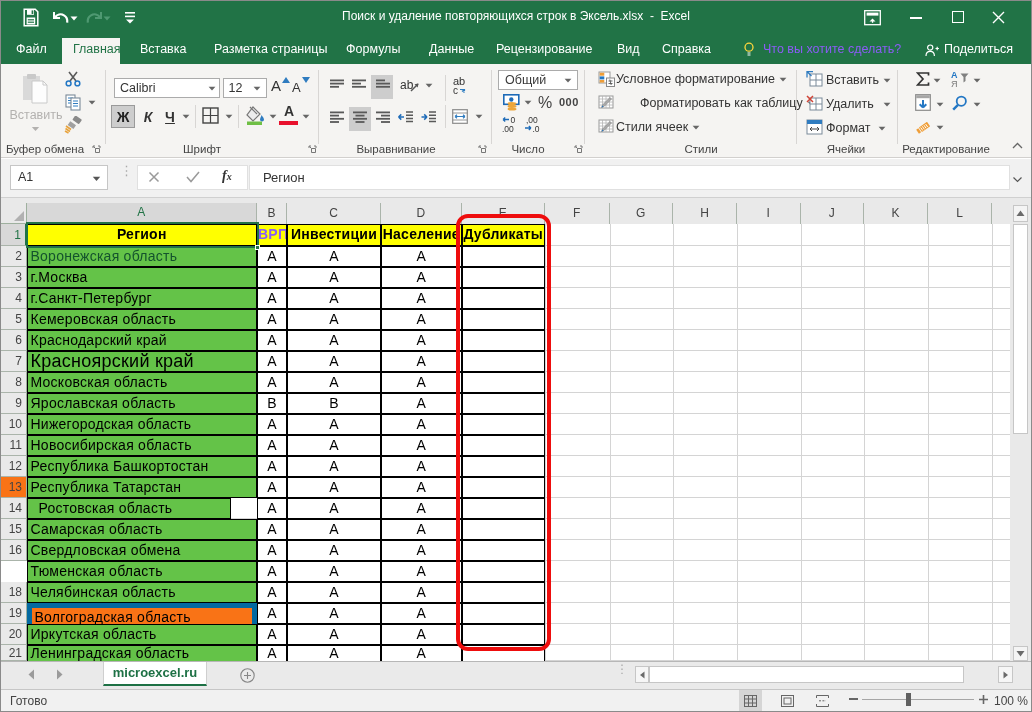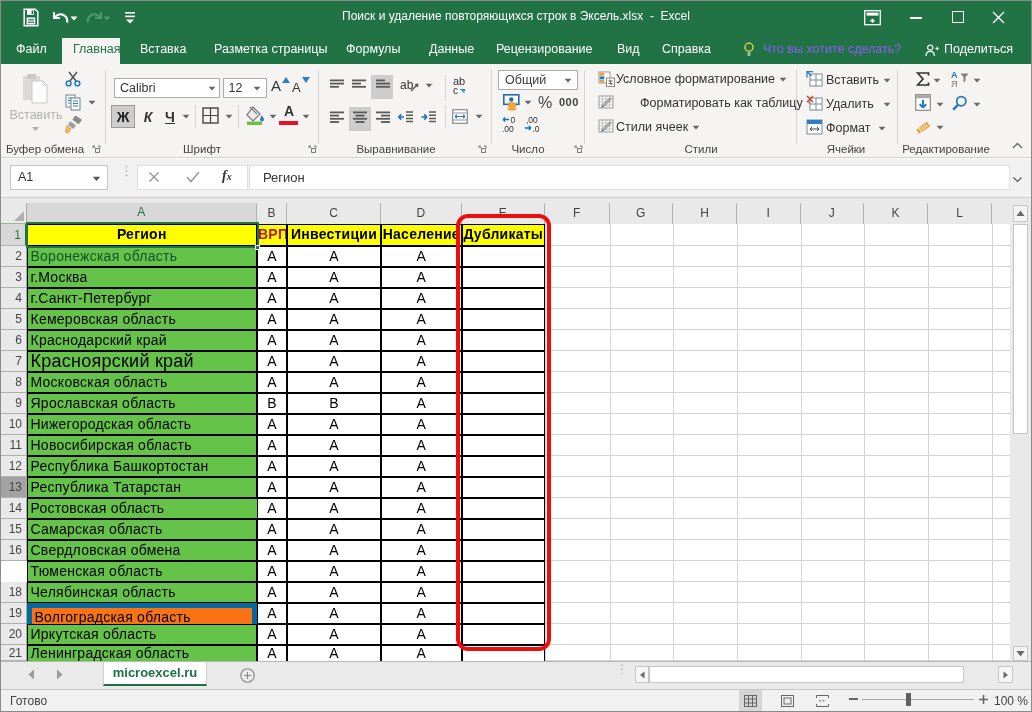--- a/index.html
+++ b/index.html
@@ -411,21 +411,21 @@
 <div class="ab" style="left:0;top:266.5px;width:26.5px;height:21px;background:#E9E9E9;border-right:1px solid #9eb09e;border-bottom:1px solid #aab4aa;font-size:12px;color:#444;text-align:right;padding:3.5px 3.5px 0 0;">3</div>
 <div class="ab" style="left:0;top:287.5px;width:26.5px;height:21px;background:#E9E9E9;border-right:1px solid #9eb09e;border-bottom:1px solid #aab4aa;font-size:12px;color:#444;text-align:right;padding:3.5px 3.5px 0 0;">4</div>
 <div class="ab" style="left:0;top:308.5px;width:26.5px;height:21px;background:#E9E9E9;border-right:1px solid #9eb09e;border-bottom:1px solid #aab4aa;font-size:12px;color:#444;text-align:right;padding:3.5px 3.5px 0 0;">5</div>
 <div class="ab" style="left:0;top:329.5px;width:26.5px;height:21px;background:#E9E9E9;border-right:1px solid #9eb09e;border-bottom:1px solid #aab4aa;font-size:12px;color:#444;text-align:right;padding:3.5px 3.5px 0 0;">6</div>
 <div class="ab" style="left:0;top:350.5px;width:26.5px;height:21px;background:#E9E9E9;border-right:1px solid #9eb09e;border-bottom:1px solid #aab4aa;font-size:12px;color:#444;text-align:right;padding:3.5px 3.5px 0 0;">7</div>
 <div class="ab" style="left:0;top:371.5px;width:26.5px;height:21px;background:#E9E9E9;border-right:1px solid #9eb09e;border-bottom:1px solid #aab4aa;font-size:12px;color:#444;text-align:right;padding:3.5px 3.5px 0 0;">8</div>
 <div class="ab" style="left:0;top:392.5px;width:26.5px;height:21px;background:#E9E9E9;border-right:1px solid #9eb09e;border-bottom:1px solid #aab4aa;font-size:12px;color:#444;text-align:right;padding:3.5px 3.5px 0 0;">9</div>
 <div class="ab" style="left:0;top:413.5px;width:26.5px;height:21px;background:#E9E9E9;border-right:1px solid #9eb09e;border-bottom:1px solid #aab4aa;font-size:12px;color:#444;text-align:right;padding:3.5px 3.5px 0 0;">10</div>
 <div class="ab" style="left:0;top:434.5px;width:26.5px;height:21px;background:#E9E9E9;border-right:1px solid #9eb09e;border-bottom:1px solid #aab4aa;font-size:12px;color:#444;text-align:right;padding:3.5px 3.5px 0 0;">11</div>
 <div class="ab" style="left:0;top:455.5px;width:26.5px;height:21px;background:#E9E9E9;border-right:1px solid #9eb09e;border-bottom:1px solid #aab4aa;font-size:12px;color:#444;text-align:right;padding:3.5px 3.5px 0 0;">12</div>
-<div class="ab" style="left:0;top:476.5px;width:26.5px;height:21px;background:#a3a3a3;border-right:1px solid #9eb09e;border-bottom:1px solid #aab4aa;font-size:12px;color:#444;text-align:right;padding:3.5px 3.5px 0 0;">13</div>
+<div class="ab" style="left:0;top:476.5px;width:26.5px;height:21px;background:#f97316;border-right:1px solid #9eb09e;border-bottom:1px solid #aab4aa;font-size:12px;color:#444;text-align:right;padding:3.5px 3.5px 0 0;">13</div>
 <div class="ab" style="left:0;top:497.5px;width:26.5px;height:21px;background:#E9E9E9;border-right:1px solid #9eb09e;border-bottom:1px solid #aab4aa;font-size:12px;color:#444;text-align:right;padding:3.5px 3.5px 0 0;">14</div>
 <div class="ab" style="left:0;top:518.5px;width:26.5px;height:21px;background:#E9E9E9;border-right:1px solid #9eb09e;border-bottom:1px solid #aab4aa;font-size:12px;color:#444;text-align:right;padding:3.5px 3.5px 0 0;">15</div>
 <div class="ab" style="left:0;top:539.5px;width:26.5px;height:21px;background:#E9E9E9;border-right:1px solid #9eb09e;border-bottom:1px solid #aab4aa;font-size:12px;color:#444;text-align:right;padding:3.5px 3.5px 0 0;">16</div>
 <div class="ab" style="left:0;top:560.5px;width:26.5px;height:21px;background:#E9E9E9;border-right:1px solid #9eb09e;border-bottom:1px solid #aab4aa;font-size:12px;color:#444;text-align:right;padding:3.5px 3.5px 0 0;margin-left:44px;">17</div>
 <div class="ab" style="left:0;top:581.5px;width:26.5px;height:21px;background:#E9E9E9;border-right:1px solid #9eb09e;border-bottom:1px solid #aab4aa;font-size:12px;color:#444;text-align:right;padding:3.5px 3.5px 0 0;">18</div>
 <div class="ab" style="left:0;top:602.5px;width:26.5px;height:21px;background:#E9E9E9;border-right:1px solid #9eb09e;border-bottom:1px solid #aab4aa;font-size:12px;color:#444;text-align:right;padding:3.5px 3.5px 0 0;">19</div>
 <div class="ab" style="left:0;top:623.5px;width:26.5px;height:21px;background:#E9E9E9;border-right:1px solid #9eb09e;border-bottom:1px solid #aab4aa;font-size:12px;color:#444;text-align:right;padding:3.5px 3.5px 0 0;">20</div>
 <div class="ab" style="left:0;top:644.5px;width:26.5px;height:16.5px;background:#E9E9E9;border-right:1px solid #9eb09e;border-bottom:1px solid #aab4aa;font-size:12px;color:#444;text-align:right;padding:1.25px 3.5px 0 0;">21</div>
 <div class="ab" style="left:257px;top:223.5px;width:1px;height:437.5px;background:#D4D4D4;"></div>
 <div class="ab" style="left:287px;top:223.5px;width:1px;height:437.5px;background:#D4D4D4;"></div>
@@ -454,21 +454,21 @@
 <div class="ab" style="left:26.5px;top:496.5px;width:983.5px;height:1px;background:#D4D4D4;"></div>
 <div class="ab" style="left:26.5px;top:517.5px;width:983.5px;height:1px;background:#D4D4D4;"></div>
 <div class="ab" style="left:26.5px;top:538.5px;width:983.5px;height:1px;background:#D4D4D4;"></div>
 <div class="ab" style="left:26.5px;top:559.5px;width:983.5px;height:1px;background:#D4D4D4;"></div>
 <div class="ab" style="left:26.5px;top:580.5px;width:983.5px;height:1px;background:#D4D4D4;"></div>
 <div class="ab" style="left:26.5px;top:601.5px;width:983.5px;height:1px;background:#D4D4D4;"></div>
 <div class="ab" style="left:26.5px;top:622.5px;width:983.5px;height:1px;background:#D4D4D4;"></div>
 <div class="ab" style="left:26.5px;top:643.5px;width:983.5px;height:1px;background:#D4D4D4;"></div>
 <div class="ab" style="left:26.5px;top:660.0px;width:983.5px;height:1px;background:#D4D4D4;"></div>
 <div class="ab" style="left:26.5px;top:223.5px;width:230.5px;height:22.0px;background:#FFFF00;border:1px solid #000;font-size:14px;color:#000;font-weight:bold;text-align:center;line-height:19.5px;letter-spacing:0.25px;white-space:nowrap;overflow:hidden;">Регион</div>
-<div class="ab" style="left:257px;top:223.5px;width:30px;height:22.0px;background:#FFFF00;border:1px solid #000;font-size:14px;color:#b91c1c;font-weight:bold;text-align:center;line-height:19.5px;letter-spacing:0.25px;white-space:nowrap;overflow:hidden;">ВРП</div>
+<div class="ab" style="left:257px;top:223.5px;width:30px;height:22.0px;background:#FFFF00;border:1px solid #000;font-size:14px;color:#8b5cf6;font-weight:bold;text-align:center;line-height:19.5px;letter-spacing:0.25px;white-space:nowrap;overflow:hidden;">ВРП</div>
 <div class="ab" style="left:287px;top:223.5px;width:94px;height:22.0px;background:#FFFF00;border:1px solid #000;font-size:14px;color:#000;font-weight:bold;text-align:center;line-height:19.5px;letter-spacing:0.25px;white-space:nowrap;overflow:hidden;">Инвестиции</div>
 <div class="ab" style="left:381px;top:223.5px;width:80.5px;height:22.0px;background:#FFFF00;border:1px solid #000;font-size:14px;color:#000;font-weight:bold;text-align:center;line-height:19.5px;letter-spacing:0.25px;white-space:nowrap;overflow:hidden;">Население</div>
 <div class="ab" style="left:461.5px;top:223.5px;width:83.5px;height:22.0px;background:#FFFF00;border:1px solid #000;font-size:14px;color:#000;font-weight:bold;text-align:center;line-height:19.5px;letter-spacing:0.25px;white-space:nowrap;overflow:hidden;">Дубликаты</div>
 <div class="ab" style="left:26.5px;top:245.5px;width:230.5px;height:21.0px;background:#64C348;border:1px solid #000;font-size:14px;color:#14532d;text-align:left;padding-left:3px;line-height:18.5px;letter-spacing:0.25px;white-space:nowrap;overflow:hidden;">Воронежская область</div>
 <div class="ab" style="left:257px;top:245.5px;width:30px;height:21.0px;background:#fff;border:1px solid #000;font-size:14px;color:#000;text-align:center;line-height:18.5px;letter-spacing:0.25px;white-space:nowrap;overflow:hidden;">А</div>
 <div class="ab" style="left:287px;top:245.5px;width:94px;height:21.0px;background:#fff;border:1px solid #000;font-size:14px;color:#000;text-align:center;line-height:18.5px;letter-spacing:0.25px;white-space:nowrap;overflow:hidden;">А</div>
 <div class="ab" style="left:381px;top:245.5px;width:80.5px;height:21.0px;background:#fff;border:1px solid #000;font-size:14px;color:#000;text-align:center;line-height:18.5px;letter-spacing:0.25px;white-space:nowrap;overflow:hidden;">А</div>
 <div class="ab" style="left:461.5px;top:245.5px;width:83.5px;height:21.0px;background:#fff;border:1px solid #000;font-size:14px;color:#000;text-align:center;line-height:18.5px;letter-spacing:0.25px;white-space:nowrap;overflow:hidden;"></div>
 <div class="ab" style="left:26.5px;top:266.5px;width:230.5px;height:21.0px;background:#64C348;border:1px solid #000;font-size:14px;color:#000;text-align:left;padding-left:3px;line-height:18.5px;letter-spacing:0.25px;white-space:nowrap;overflow:hidden;">г.Москва</div>
 <div class="ab" style="left:257px;top:266.5px;width:30px;height:21.0px;background:#fff;border:1px solid #000;font-size:14px;color:#000;text-align:center;line-height:18.5px;letter-spacing:0.25px;white-space:nowrap;overflow:hidden;">А</div>
@@ -518,21 +518,21 @@
 <div class="ab" style="left:26.5px;top:455.5px;width:230.5px;height:21.0px;background:#64C348;border:1px solid #000;font-size:14px;color:#000;text-align:left;padding-left:3px;line-height:18.5px;letter-spacing:0.25px;white-space:nowrap;overflow:hidden;">Республика Башкортостан</div>
 <div class="ab" style="left:257px;top:455.5px;width:30px;height:21.0px;background:#fff;border:1px solid #000;font-size:14px;color:#000;text-align:center;line-height:18.5px;letter-spacing:0.25px;white-space:nowrap;overflow:hidden;">А</div>
 <div class="ab" style="left:287px;top:455.5px;width:94px;height:21.0px;background:#fff;border:1px solid #000;font-size:14px;color:#000;text-align:center;line-height:18.5px;letter-spacing:0.25px;white-space:nowrap;overflow:hidden;">А</div>
 <div class="ab" style="left:381px;top:455.5px;width:80.5px;height:21.0px;background:#fff;border:1px solid #000;font-size:14px;color:#000;text-align:center;line-height:18.5px;letter-spacing:0.25px;white-space:nowrap;overflow:hidden;">А</div>
 <div class="ab" style="left:461.5px;top:455.5px;width:83.5px;height:21.0px;background:#fff;border:1px solid #000;font-size:14px;color:#000;text-align:center;line-height:18.5px;letter-spacing:0.25px;white-space:nowrap;overflow:hidden;"></div>
 <div class="ab" style="left:26.5px;top:476.5px;width:230.5px;height:21.0px;background:#64C348;border:1px solid #000;font-size:14px;color:#000;text-align:left;padding-left:3px;line-height:18.5px;letter-spacing:0.25px;white-space:nowrap;overflow:hidden;">Республика Татарстан</div>
 <div class="ab" style="left:257px;top:476.5px;width:30px;height:21.0px;background:#fff;border:1px solid #000;font-size:14px;color:#000;text-align:center;line-height:18.5px;letter-spacing:0.25px;white-space:nowrap;overflow:hidden;">А</div>
 <div class="ab" style="left:287px;top:476.5px;width:94px;height:21.0px;background:#fff;border:1px solid #000;font-size:14px;color:#000;text-align:center;line-height:18.5px;letter-spacing:0.25px;white-space:nowrap;overflow:hidden;">А</div>
 <div class="ab" style="left:381px;top:476.5px;width:80.5px;height:21.0px;background:#fff;border:1px solid #000;font-size:14px;color:#000;text-align:center;line-height:18.5px;letter-spacing:0.25px;white-space:nowrap;overflow:hidden;">А</div>
 <div class="ab" style="left:461.5px;top:476.5px;width:83.5px;height:21.0px;background:#fff;border:1px solid #000;font-size:14px;color:#000;text-align:center;line-height:18.5px;letter-spacing:0.25px;white-space:nowrap;overflow:hidden;"></div>
-<div class="ab" style="left:26.5px;top:497.5px;width:260px;height:21.0px;background:#64C348;border:1px solid #000;font-size:14px;color:#000;text-align:left;padding-left:3px;line-height:18.5px;letter-spacing:0.25px;white-space:nowrap;overflow:hidden;">Ростовская область</div>
+<div class="ab" style="left:26.5px;top:497.5px;width:204px;height:21.0px;background:#64C348;border:1px solid #000;font-size:14px;color:#000;text-align:left;padding-left:11px;line-height:18.5px;letter-spacing:0.25px;white-space:nowrap;overflow:hidden;">Ростовская область</div>
 <div class="ab" style="left:257px;top:497.5px;width:30px;height:21.0px;background:#fff;border:1px solid #000;font-size:14px;color:#000;text-align:center;line-height:18.5px;letter-spacing:0.25px;white-space:nowrap;overflow:hidden;">А</div>
 <div class="ab" style="left:287px;top:497.5px;width:94px;height:21.0px;background:#fff;border:1px solid #000;font-size:14px;color:#000;text-align:center;line-height:18.5px;letter-spacing:0.25px;white-space:nowrap;overflow:hidden;">А</div>
 <div class="ab" style="left:381px;top:497.5px;width:80.5px;height:21.0px;background:#fff;border:1px solid #000;font-size:14px;color:#000;text-align:center;line-height:18.5px;letter-spacing:0.25px;white-space:nowrap;overflow:hidden;">А</div>
 <div class="ab" style="left:461.5px;top:497.5px;width:83.5px;height:21.0px;background:#fff;border:1px solid #000;font-size:14px;color:#000;text-align:center;line-height:18.5px;letter-spacing:0.25px;white-space:nowrap;overflow:hidden;"></div>
 <div class="ab" style="left:26.5px;top:518.5px;width:230.5px;height:21.0px;background:#64C348;border:1px solid #000;font-size:14px;color:#000;text-align:left;padding-left:3px;line-height:18.5px;letter-spacing:0.25px;white-space:nowrap;overflow:hidden;">Самарская область</div>
 <div class="ab" style="left:257px;top:518.5px;width:30px;height:21.0px;background:#fff;border:1px solid #000;font-size:14px;color:#000;text-align:center;line-height:18.5px;letter-spacing:0.25px;white-space:nowrap;overflow:hidden;">А</div>
 <div class="ab" style="left:287px;top:518.5px;width:94px;height:21.0px;background:#fff;border:1px solid #000;font-size:14px;color:#000;text-align:center;line-height:18.5px;letter-spacing:0.25px;white-space:nowrap;overflow:hidden;">А</div>
 <div class="ab" style="left:381px;top:518.5px;width:80.5px;height:21.0px;background:#fff;border:1px solid #000;font-size:14px;color:#000;text-align:center;line-height:18.5px;letter-spacing:0.25px;white-space:nowrap;overflow:hidden;">А</div>
 <div class="ab" style="left:461.5px;top:518.5px;width:83.5px;height:21.0px;background:#fff;border:1px solid #000;font-size:14px;color:#000;text-align:center;line-height:18.5px;letter-spacing:0.25px;white-space:nowrap;overflow:hidden;"></div>
 <div class="ab" style="left:26.5px;top:539.5px;width:230.5px;height:21.0px;background:#64C348;border:1px solid #000;font-size:14px;color:#000;text-align:left;padding-left:3px;line-height:18.5px;letter-spacing:0.25px;white-space:nowrap;overflow:hidden;">Свердловская обмена</div>

